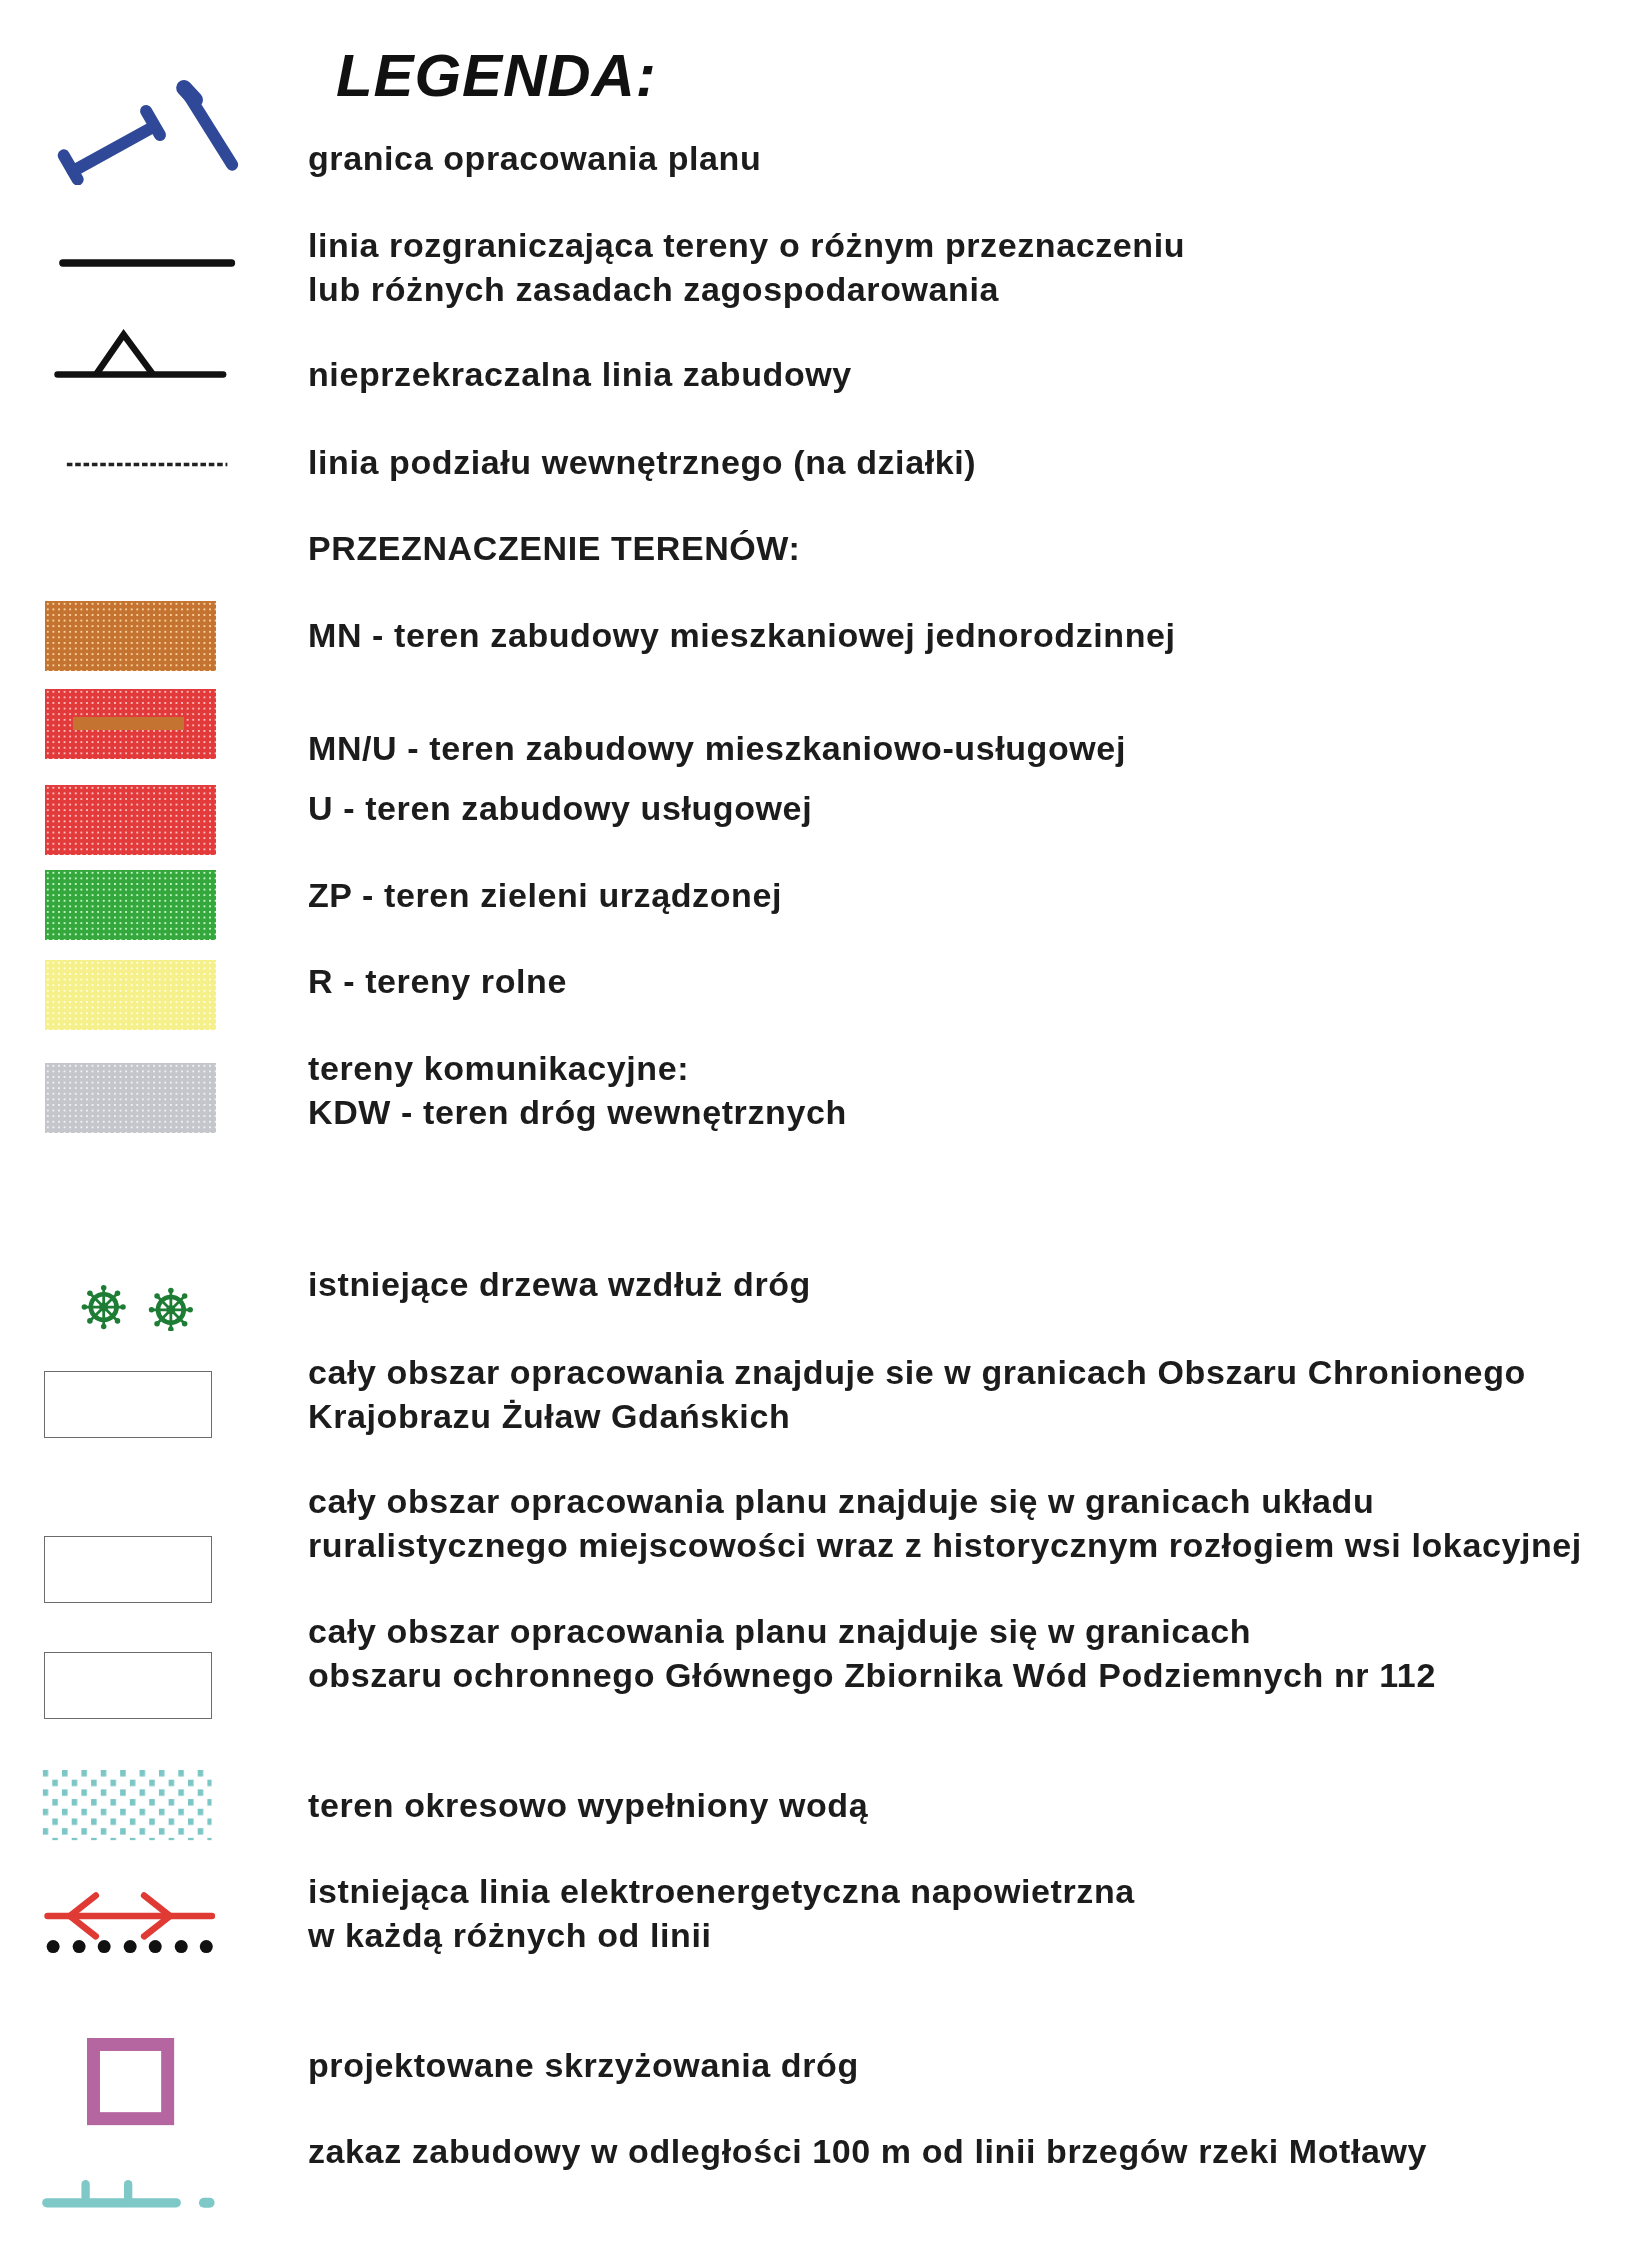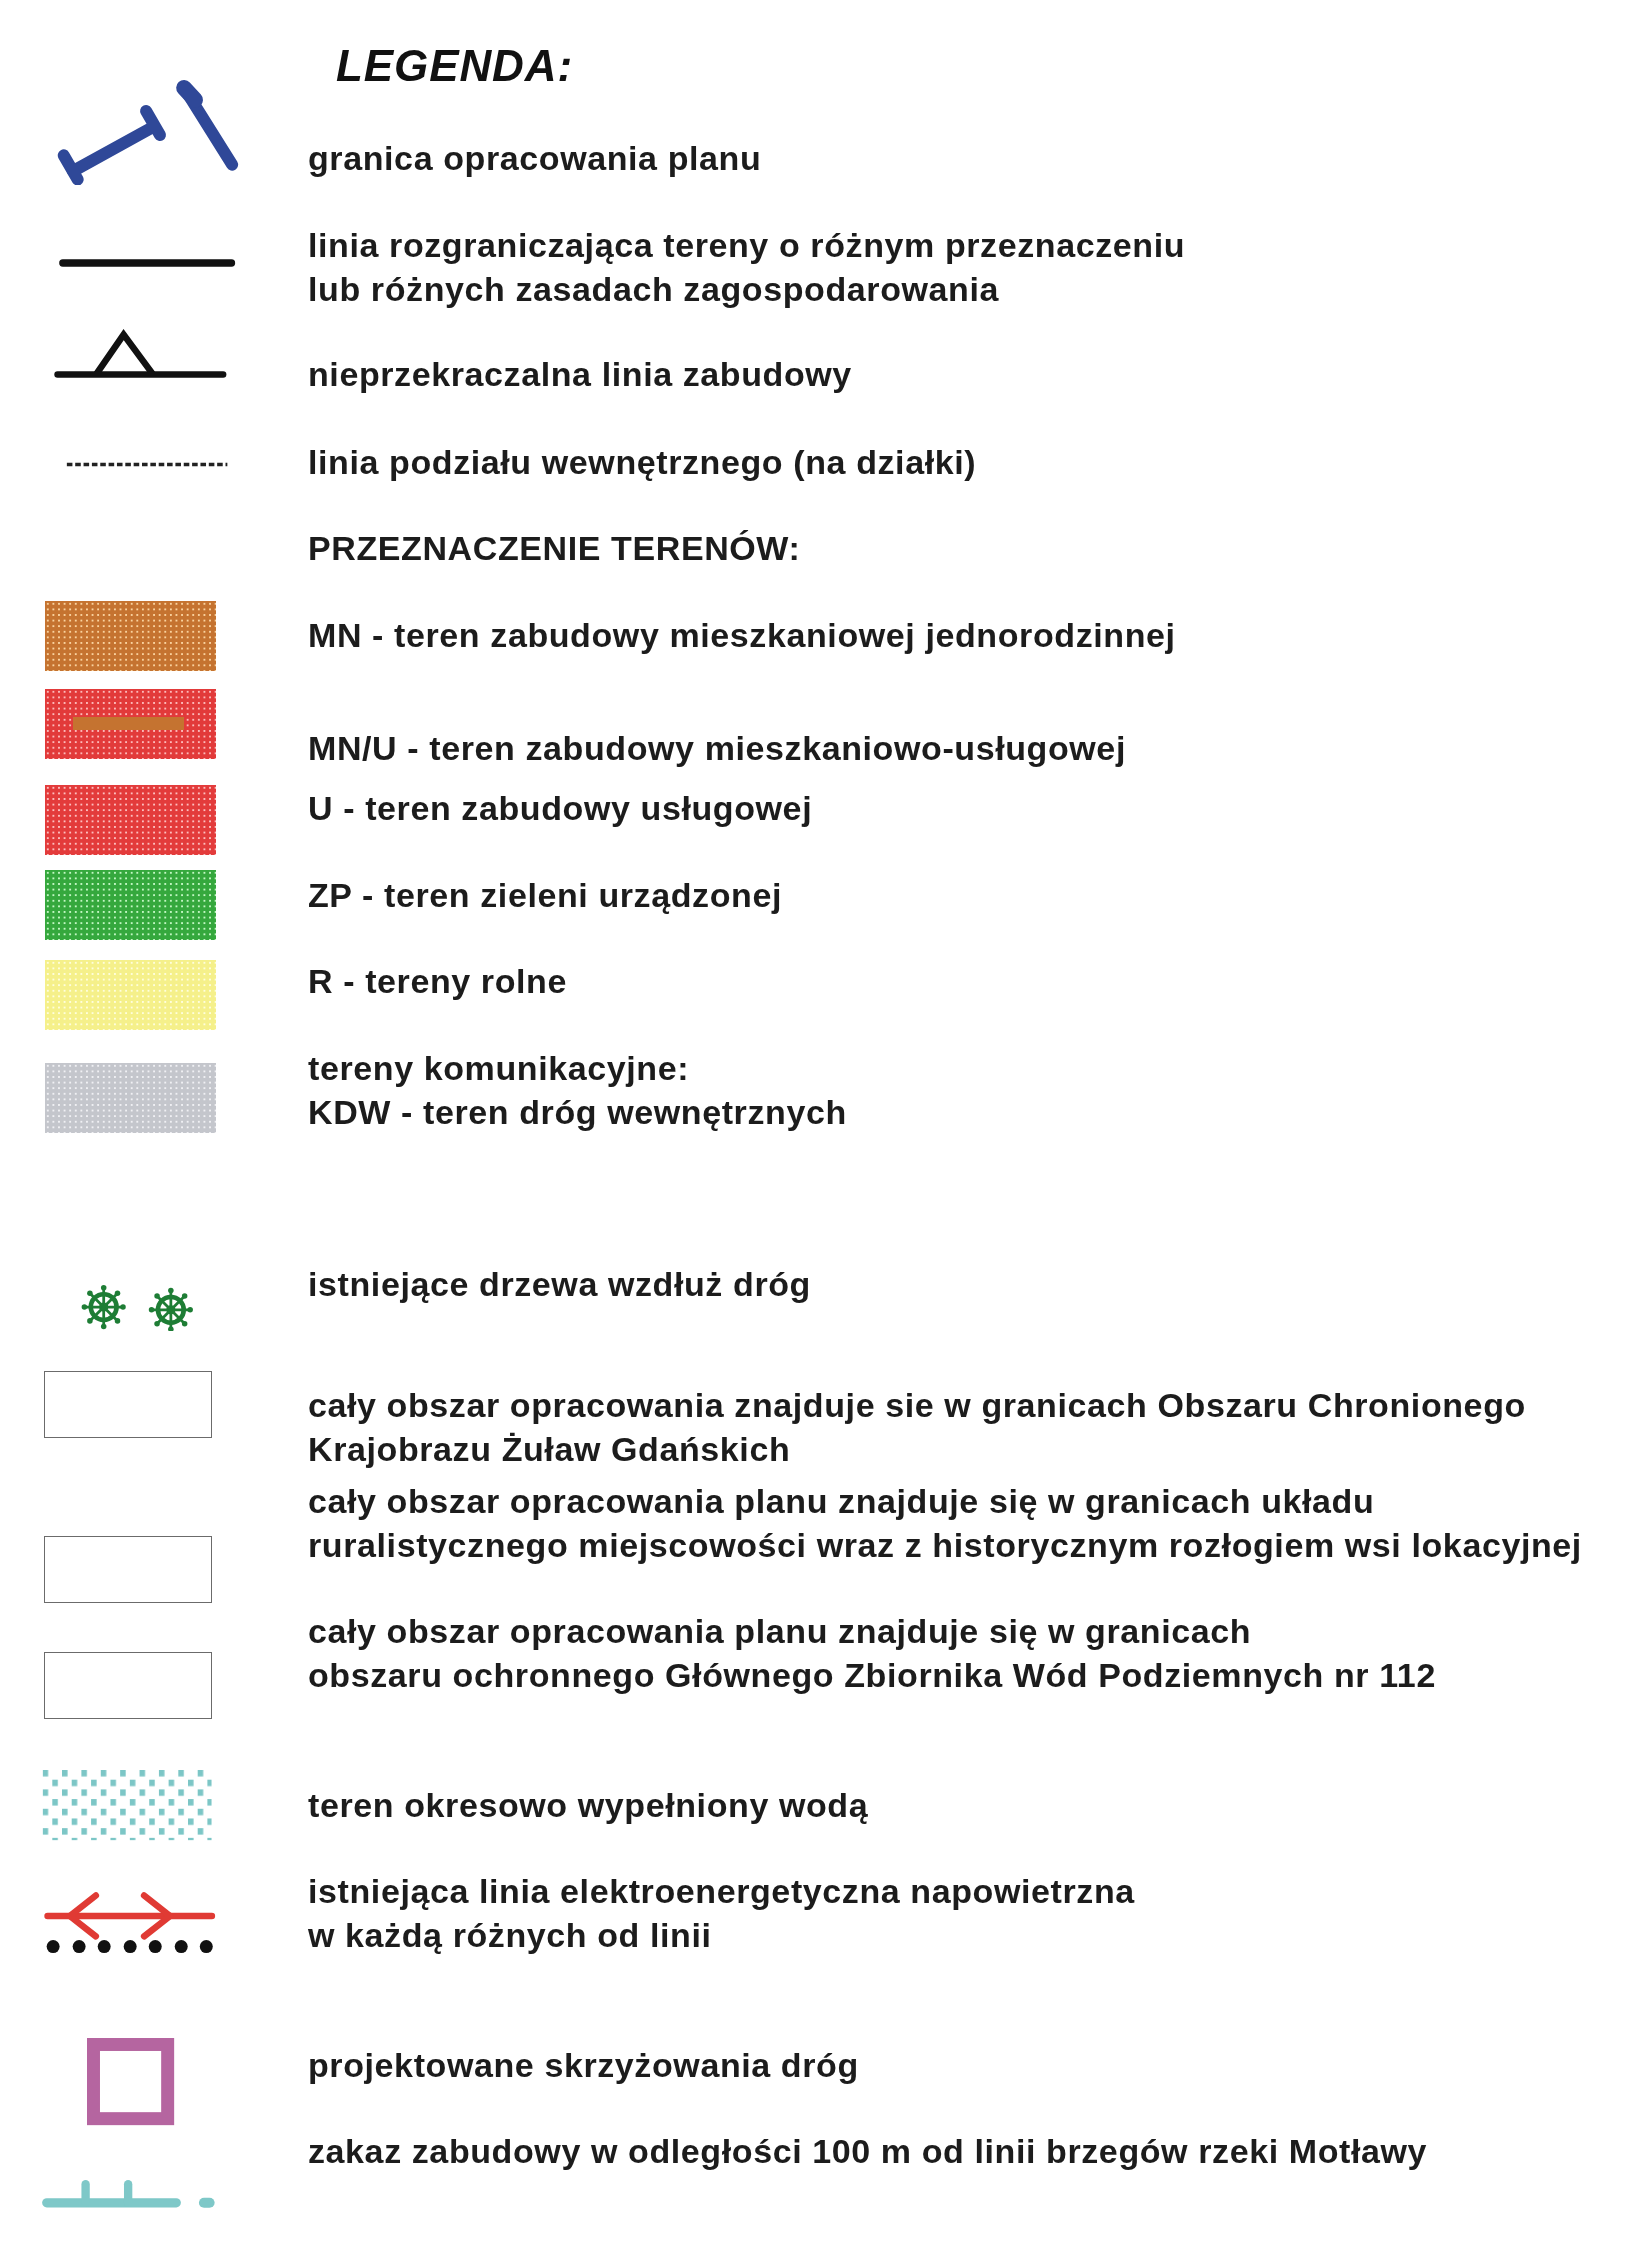--- a/index.html
+++ b/index.html
@@ -1,18 +1,18 @@
 <!DOCTYPE html>
 <html style="font-size:15px"><head>
 <meta charset="utf-8">
 <style>
   html, body { margin: 0; padding: 0; background: #ffffff; }
   body { width: 1646px; height: 2263px; position: relative; overflow: hidden;
          font-family: "Liberation Sans", "DejaVu Sans", sans-serif; color: #1a1a1a; }
-  .title { position: absolute; left: 336px; top: 41px; font-size: 44px; font-weight: bold;
+  .title { position: absolute; left: 336px; top: 41px; font-size: 60px; font-weight: bold;
            font-style: italic; letter-spacing: 0.9px; color: #111; }
   .txt { position: absolute; left: 308px; font-size: 34px; font-weight: bold;
          line-height: 44px; white-space: nowrap; letter-spacing: 0.6px; color: #1c1c1c; }
   .sym { position: absolute; }
   .swatch { position: absolute; left: 45px; width: 171px; height: 70px; }
   .sw-dots { background-size: 5.6px 5.6px; }
   .outline-box { position: absolute; left: 44px; width: 168px; height: 67px;
                  border: 1.9px solid #6b6b6b; box-sizing: border-box; background: #fff; }
   svg { display: block; }
 </style>
@@ -176,21 +176,21 @@
 <div class="txt" style="top:959px">
   <div>R - tereny rolne</div>
 </div>
 <div class="txt" style="top:1046px">
   <div>tereny komunikacyjne:</div>
   <div>KDW - teren dróg wewnętrznych</div>
 </div>
 <div class="txt" style="top:1262px">
   <div>istniejące drzewa wzdłuż dróg</div>
 </div>
-<div class="txt" style="top:1383px">
+<div class="txt" style="top:1350px">
   <div>cały obszar opracowania znajduje sie w granicach Obszaru Chronionego</div>
   <div>Krajobrazu Żuław Gdańskich</div>
 </div>
 <div class="txt" style="top:1479px">
   <div>cały obszar opracowania planu znajduje się w  granicach układu</div>
   <div>ruralistycznego miejscowości wraz z historycznym rozłogiem wsi lokacyjnej</div>
 </div>
 <div class="txt" style="top:1609px">
   <div>cały obszar opracowania planu znajduje się w  granicach</div>
   <div>obszaru ochronnego Głównego Zbiornika Wód Podziemnych nr 112</div>

